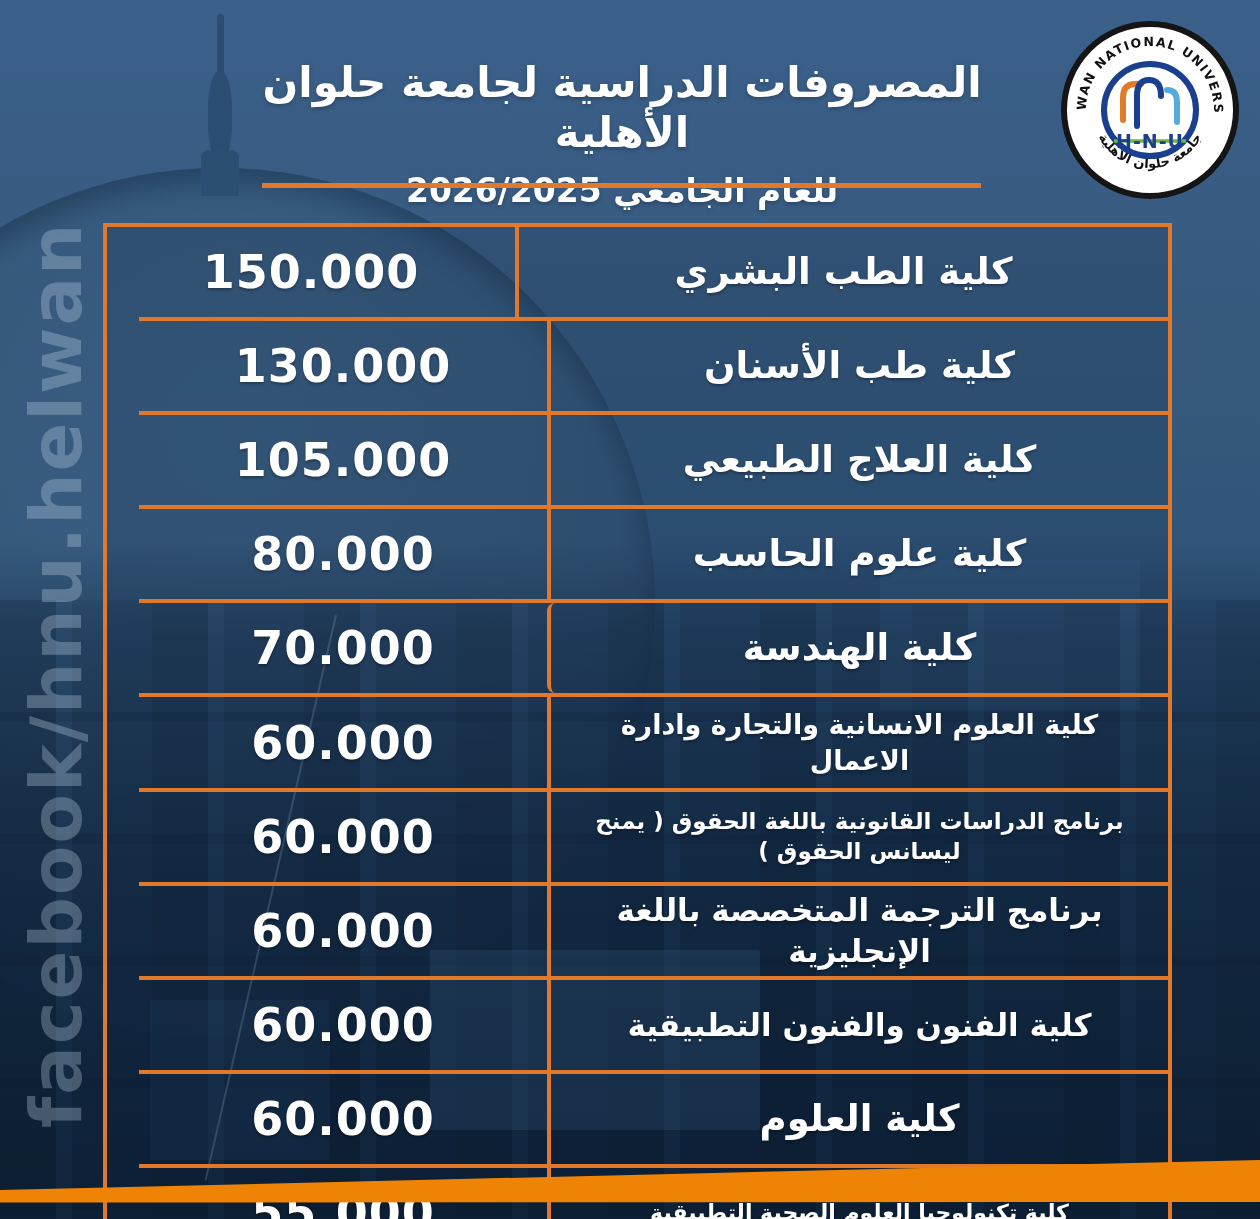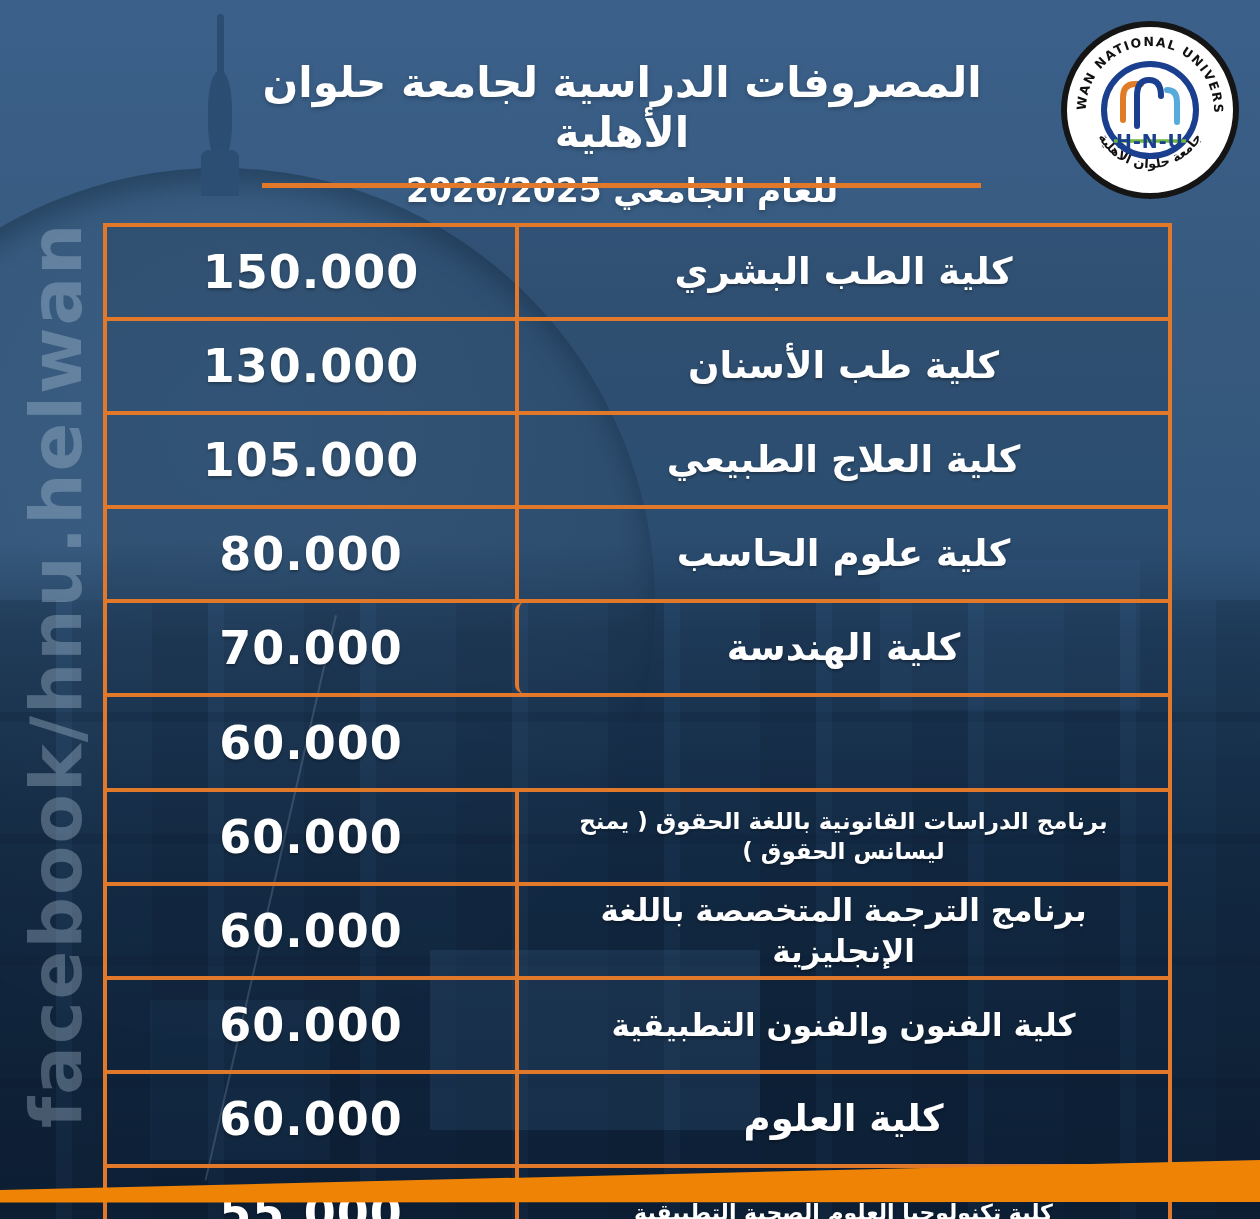--- a/index.html
+++ b/index.html
@@ -73,21 +73,21 @@
   .logo{position:absolute;left:1060px;top:20px;width:180px;height:180px;}
 
   
   .fees-table{
     position:absolute;left:103px;top:223px;width:1069px;height:1039px;
     display:flex;flex-direction:column;
     border:4px solid var(--accent);
     background:rgba(12,32,58,.16);
   }
   .row{flex:1;display:flex;min-height:0;}
-  .row + .row{border-top:4px solid var(--accent);}
+  .row + .row{border-top:4px solid var(--accent);margin-left:32px;}
   .cell{display:flex;align-items:center;justify-content:center;color:var(--text);font-weight:bold;}
   .cell.fee{
     flex:0 0 408px;font-size:46px;letter-spacing:1px;
     text-shadow:0 2px 3px rgba(0,0,0,.3);
   }
   .cell.college{
     flex:1;border-left:4px solid var(--accent);
     direction:rtl;text-align:center;padding:8px 16px;line-height:1.3;
     text-shadow:0 2px 3px rgba(0,0,0,.3);
   }
@@ -168,20 +168,21 @@
       <div class="cell college" style="font-size: 37px;">كلية علوم الحاسب</div>
     </div>
 
     <div class="row">
       <div class="cell fee">70.000</div>
       <div class="cell college" style="font-size: 37px; border-radius: 8px;">كلية الهندسة</div>
     </div>
 
     <div class="row">
       <div class="cell fee">60.000</div>
+      <div class="cell college" style="font-size: 27px;">كلية العلوم الانسانية والتجارة وادارة الاعمال</div>
     </div>
 
     <div class="row">
       <div class="cell fee">60.000</div>
       <div class="cell college" style="font-size: 23px;">برنامج الدراسات القانونية باللغة الحقوق ( يمنح ليسانس الحقوق )</div>
     </div>
 
     <div class="row">
       <div class="cell fee">60.000</div>
       <div class="cell college" style="font-size: 31px;">برنامج الترجمة المتخصصة باللغة الإنجليزية</div>

